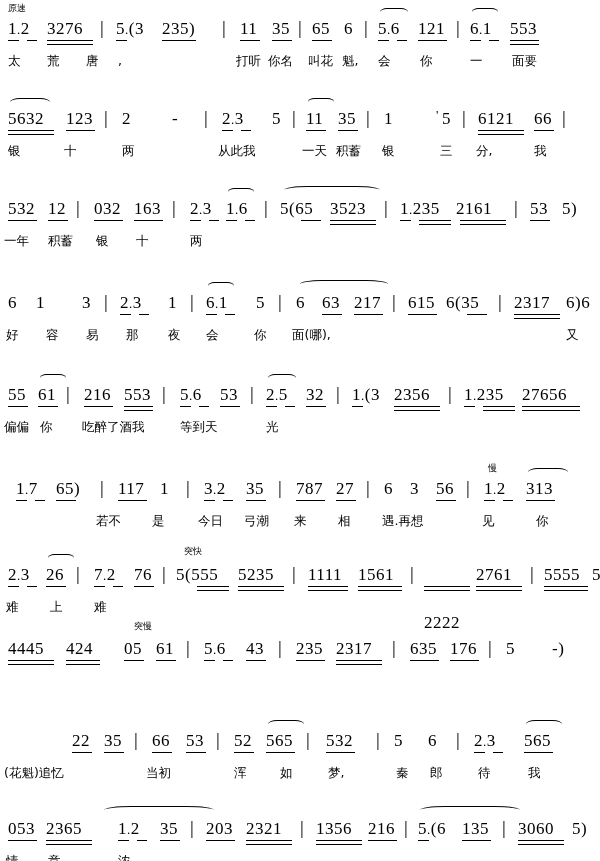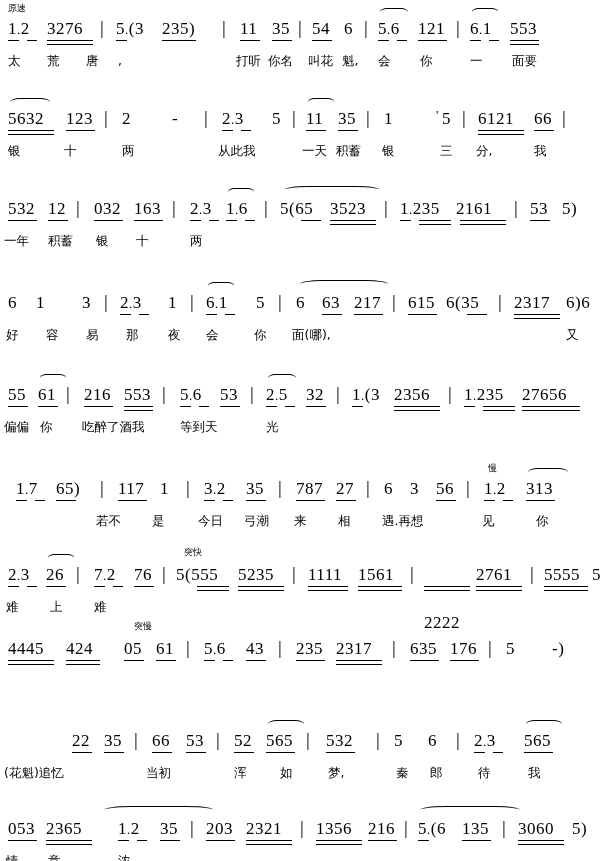--- a/index.html
+++ b/index.html
@@ -46,21 +46,21 @@
 
     <span class="bar" style="left:222px;top:18px;">|</span>
 
     <span class="tok" style="left:240px;top:20px;">11</span>
     <div class="u1" style="left:240px;top:40px;width:20px;"></div>
     <span class="tok" style="left:272px;top:20px;">35</span>
     <div class="u1" style="left:272px;top:40px;width:20px;"></div>
 
     <span class="bar" style="left:298px;top:18px;">|</span>
 
-    <span class="tok" style="left:312px;top:20px;">54</span>
+    <span class="tok" style="left:312px;top:20px;">65</span>
     <div class="u1" style="left:312px;top:40px;width:20px;"></div>
     <span class="tok" style="left:344px;top:20px;">6</span>
 
     <span class="bar" style="left:364px;top:18px;">|</span>
 
     <div class="slur" style="left:380px;top:8px;width:28px;"></div>
     <span class="tok" style="left:378px;top:20px;">5<span style="font-size:13px;">.</span>6</span>
     <div class="u1" style="left:378px;top:40px;width:11px;"></div>
     <div class="u1" style="left:397px;top:40px;width:10px;"></div>
     <span class="tok" style="left:418px;top:20px;">121</span>
@@ -379,21 +379,21 @@
     <span class="bar" style="left:76px;top:18px;">|</span>
 
     <span class="tok" style="left:94px;top:20px;">7<span style="font-size:13px;">.</span>2</span>
     <div class="u1" style="left:94px;top:40px;width:11px;"></div>
     <div class="u1" style="left:113px;top:40px;width:10px;"></div>
     <span class="tok" style="left:134px;top:20px;">76</span>
     <div class="u1" style="left:134px;top:40px;width:20px;"></div>
 
     <span class="bar" style="left:162px;top:18px;">|</span>
 
-    <span class="tempo" style="left:184px;top:2px;">突快</span>
+    <span class="tempo" style="left:184px;top:2px;font-family:Liberation Mono, monospace;">突快</span>
     <span class="tok" style="left:176px;top:20px;">5(555</span>
     <div class="u1" style="left:197px;top:40px;width:32px;"></div>
     <div class="u1" style="left:197px;top:44px;width:32px;"></div>
     <span class="tok" style="left:238px;top:20px;">5235</span>
     <div class="u1" style="left:238px;top:40px;width:46px;"></div>
     <div class="u1" style="left:238px;top:44px;width:46px;"></div>
 
     <span class="bar" style="left:292px;top:18px;">|</span>
 
     <span class="tok" style="left:308px;top:20px;">1111</span>

